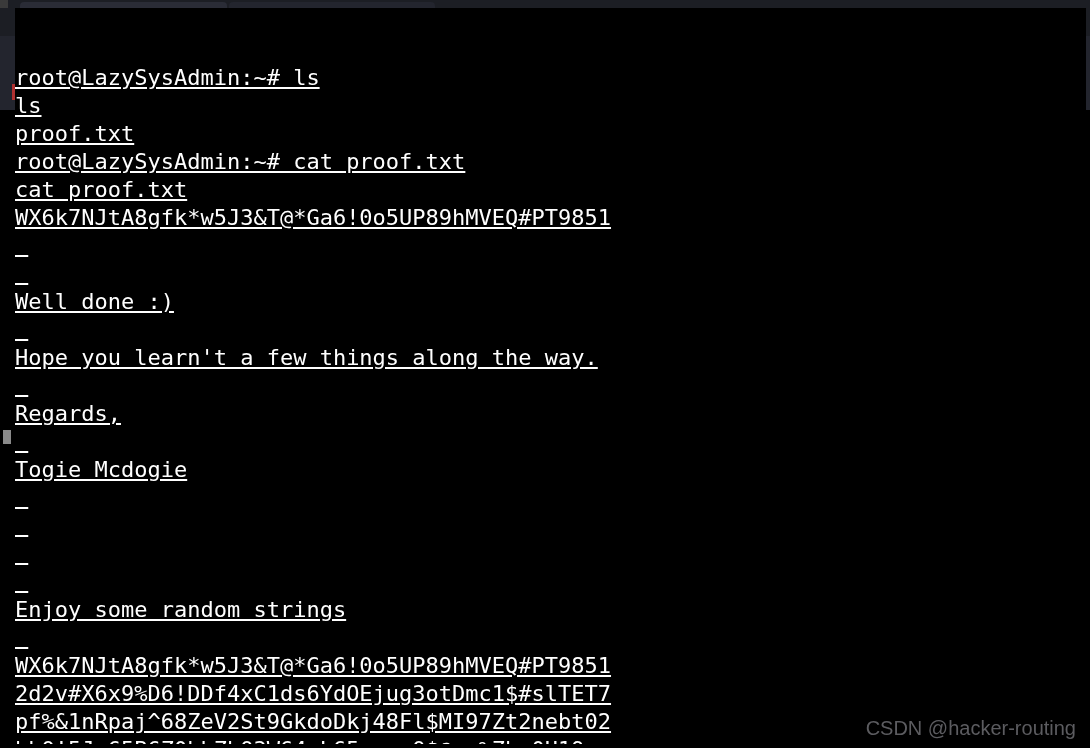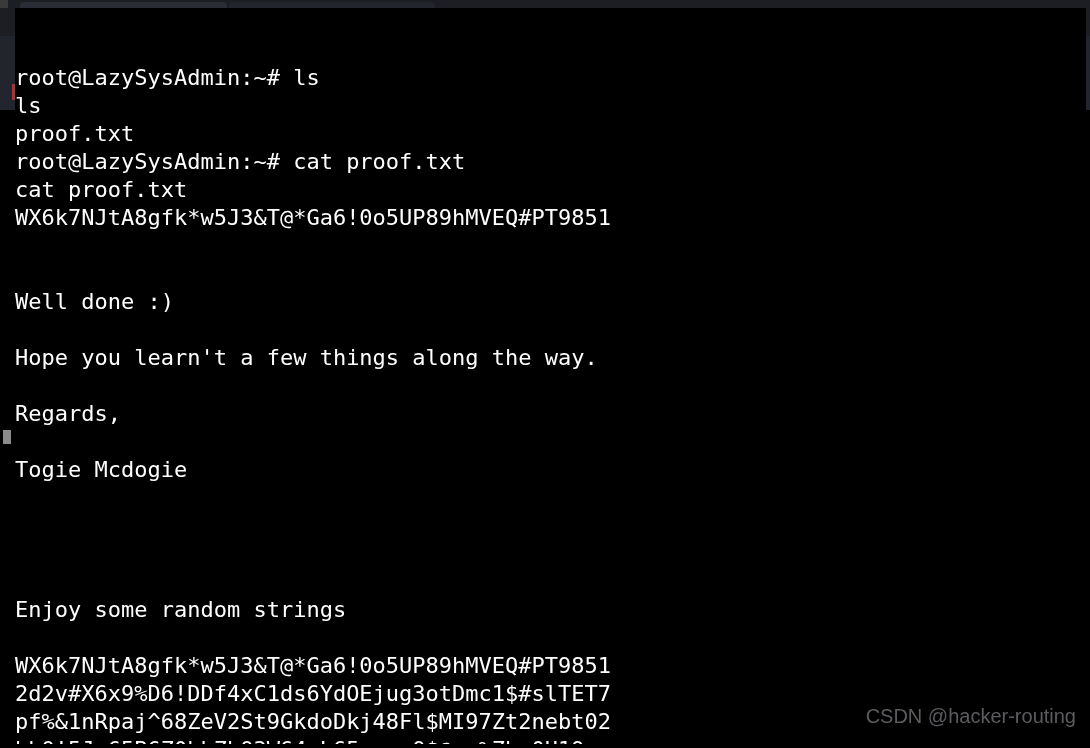--- a/index.html
+++ b/index.html
@@ -154,25 +154,26 @@
       bottom: 4px;
       background: #000;
       color: #ffffff;
       font-size: 22px;
       line-height: 28px;
       white-space: pre;
       overflow: hidden;
     }
     .terminal-line {
       white-space: pre;
+      text-decoration: underline;
     }
     
     .watermark {
       position: absolute;
-      bottom: 20px;
+      bottom: 8px;
       right: 14px;
       color: #5c5c60;
       font-family: Arial, sans-serif;
       font-size: 20px;
       text-shadow: 0 0 2px rgba(0,0,0,0.5);
       z-index: 5;
       margin-top: 15px;
     }
     
     svg { display: block; }

